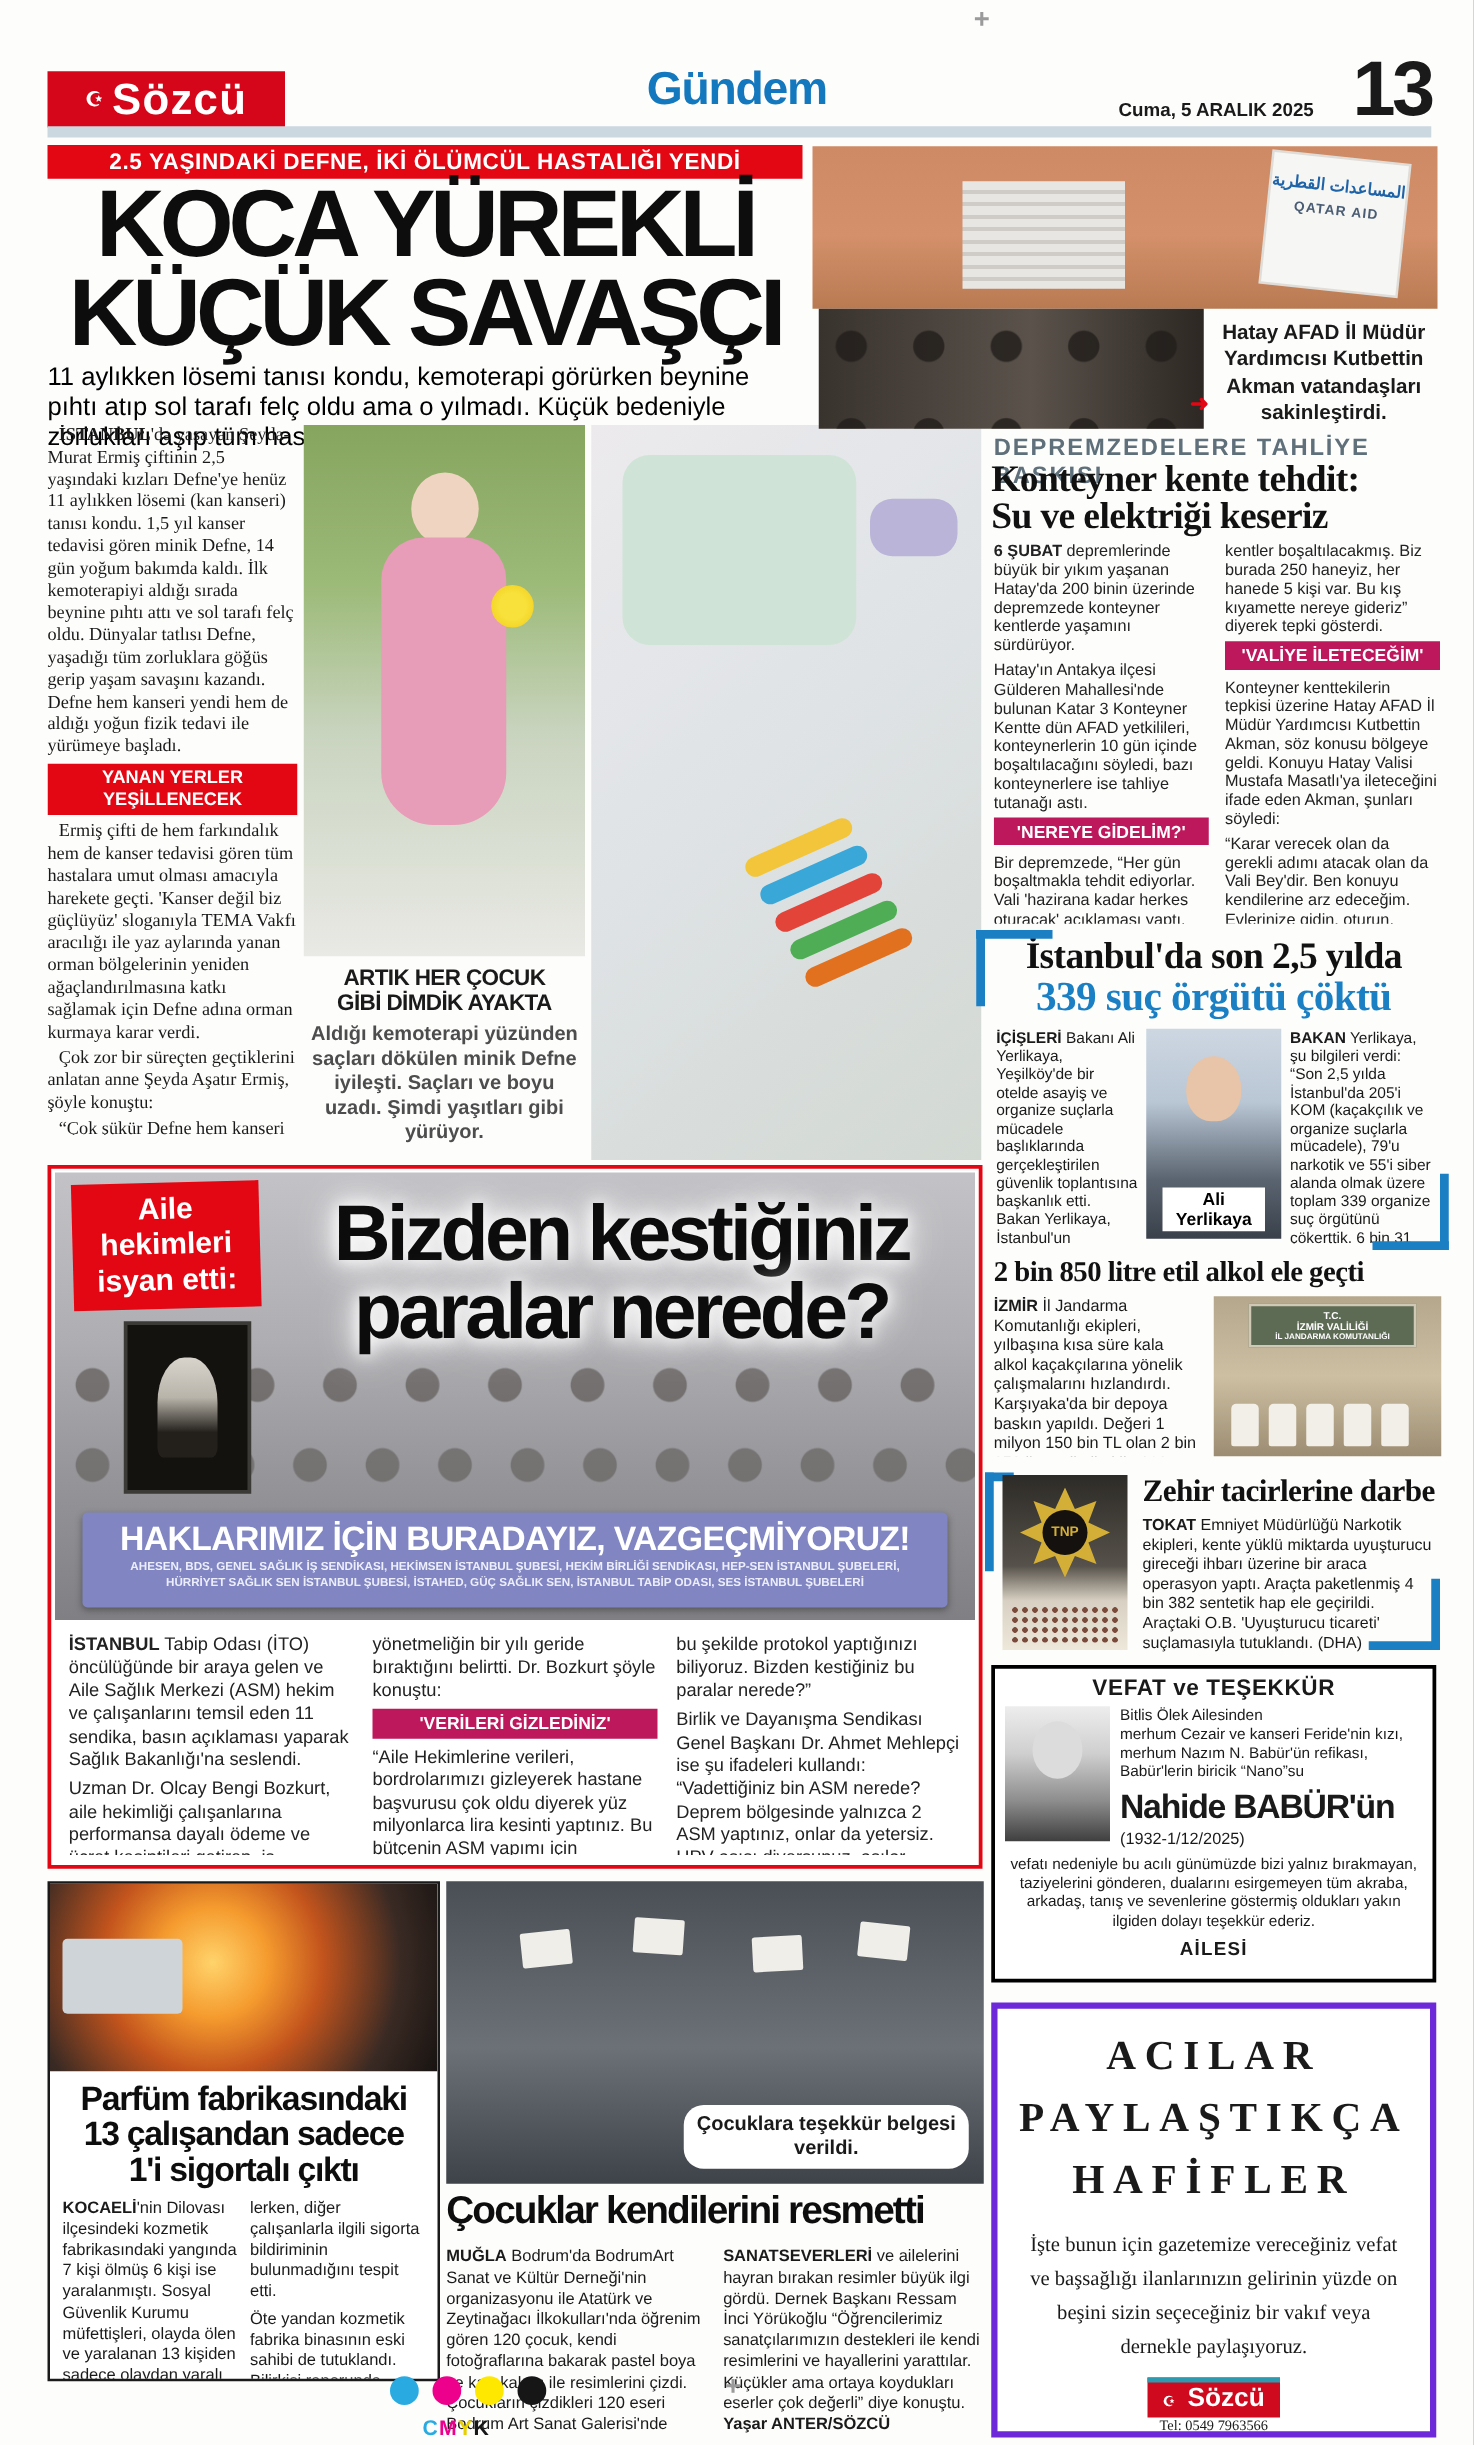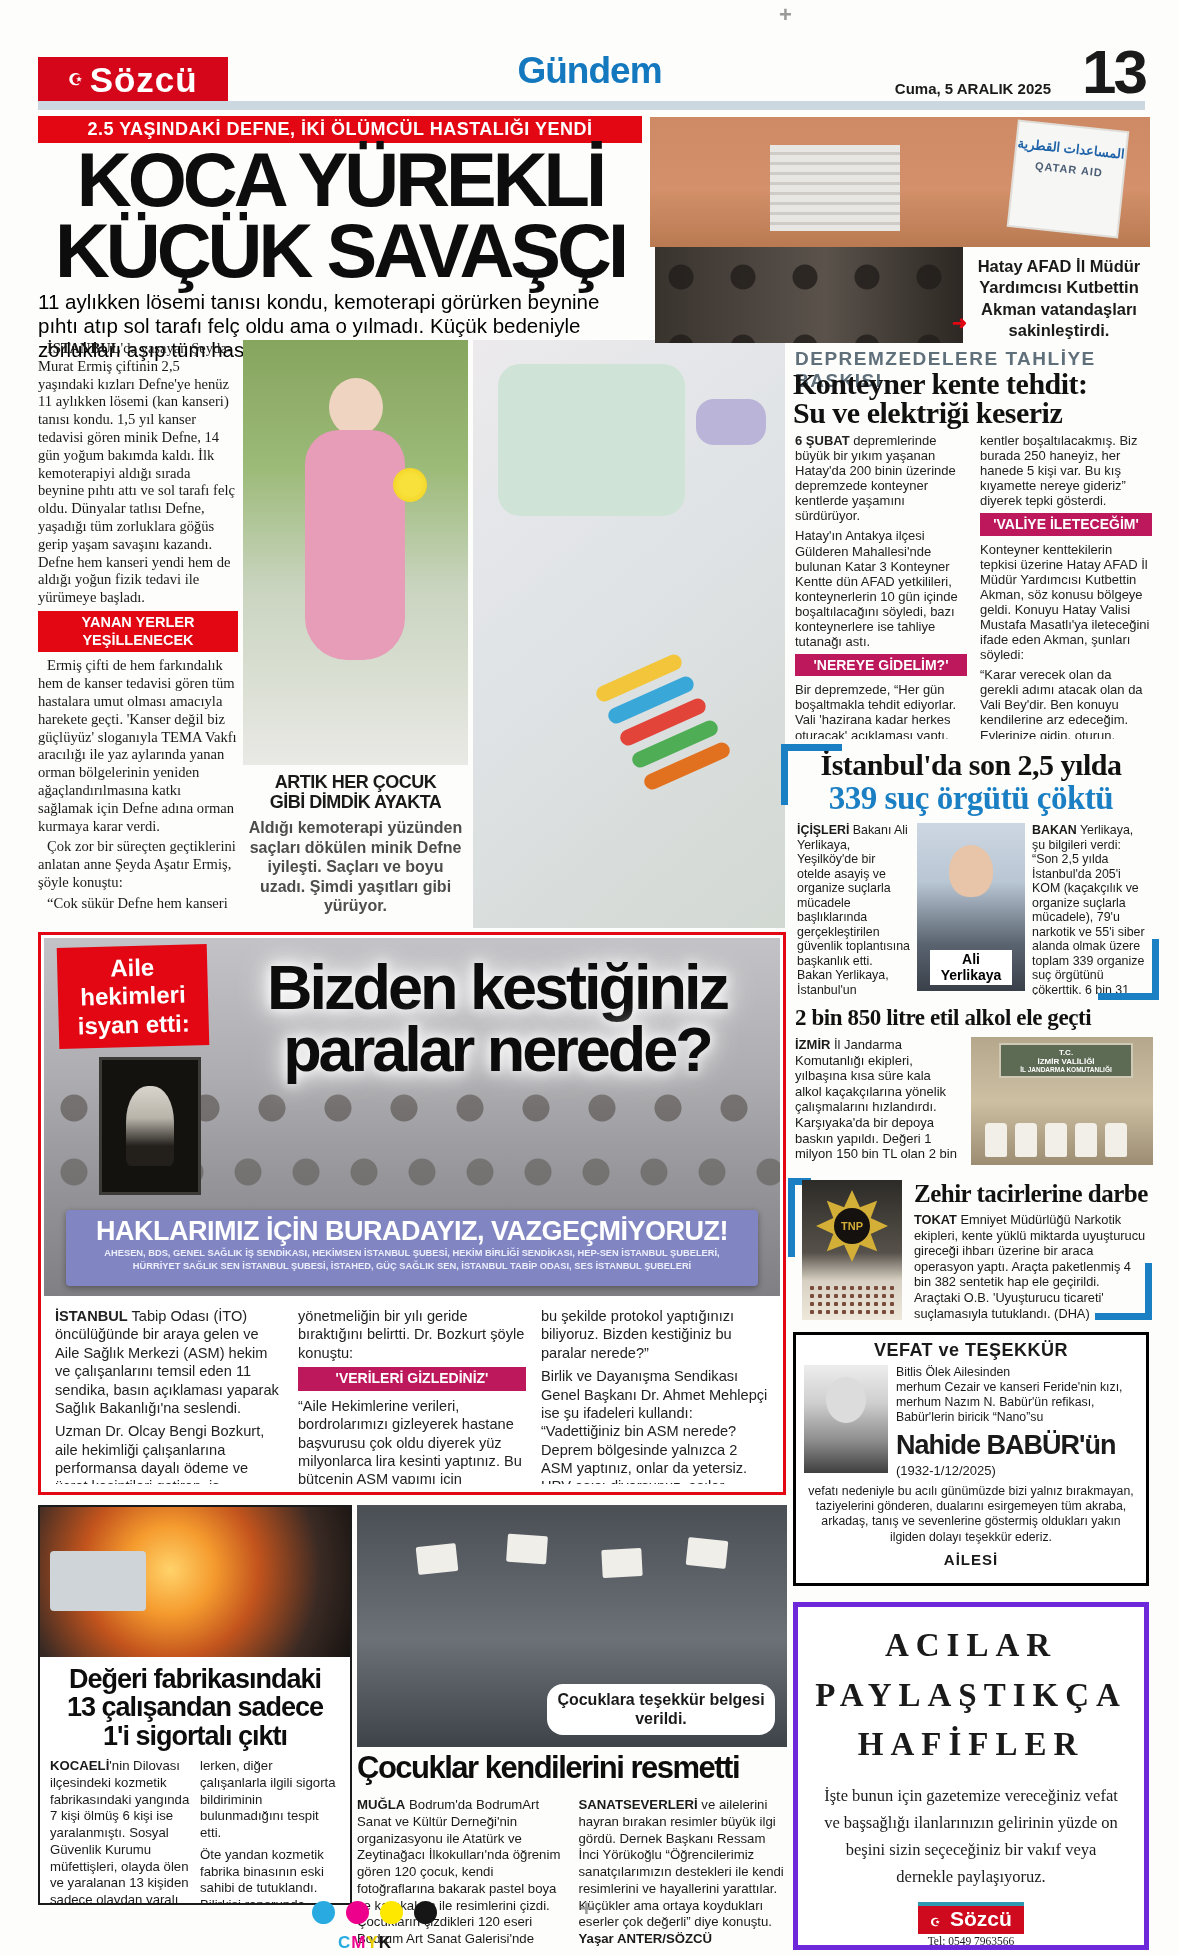--- a/index.html
+++ b/index.html
@@ -378,21 +378,21 @@
       </div>
     </div>
   </div>
 
   <div class="abs parfum">
     <div class="parfum-photo">
       <div class="ph-fire"></div>
       <div class="truck"></div>
     </div>
     <div class="parfum-h">
-      <div>Değeri fabrikasındaki</div>
+      <div>Parfüm fabrikasındaki</div>
       <div>13 çalışandan sadece</div>
       <div>1'i sigortalı çıktı</div>
     </div>
     <div class="parfum-cols">
       <div class="col">
         <p><b>KOCAELİ</b><span>'nin Dilovası ilçesindeki kozmetik fabrikasındaki yangında 7 kişi ölmüş 6 kişi ise yaralanmıştı. Sosyal Güvenlik Kurumu müfettişleri, olayda ölen ve yaralanan 13 kişiden sadece olaydan yaralı kurtulan Gülhan Bendi için sigorta bildirimi yapıldığını belir-</span></p>
       </div>
       <div class="col">
         <p>lerken, diğer çalışanlarla ilgili sigorta bildiriminin bulunmadığını tespit etti.</p>
         <p>Öte yandan kozmetik fabrika binasının eski sahibi de tutuklandı. Bilirkişi raporunda, binanın eski sahibi olan G.D'nin yangın açısından eksik ve tehlikeli durumda kiraya verdiği belirtildi.</p>

